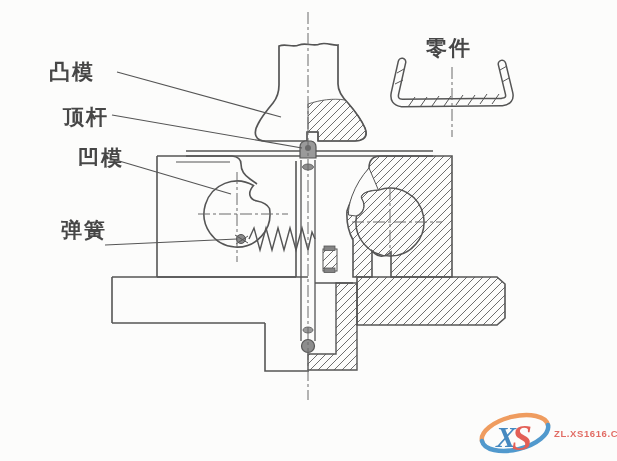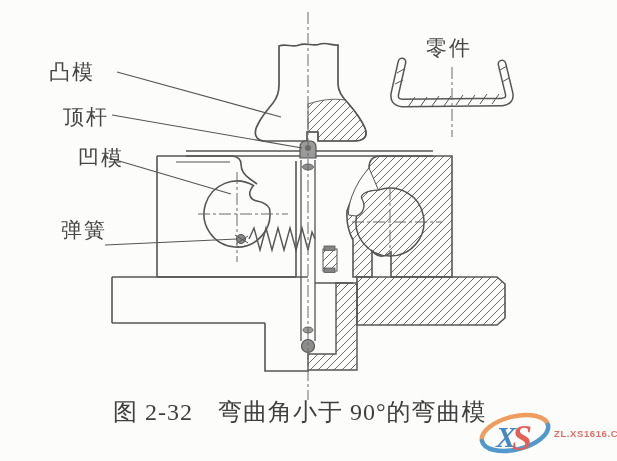--- a/index.html
+++ b/index.html
@@ -3,21 +3,21 @@
 <meta charset="utf-8">
 <style>
   html,body{margin:0;padding:0;background:#ffffff;}
   .stage{
     position:relative;width:617px;height:461px;background:#fcfcfb;
     font-family:"Liberation Serif","DejaVu Serif",serif;overflow:hidden;
   }
   .drawing-svg{position:absolute;left:0;top:0;}
   .lbl{
     position:absolute;color:#464646;font-size:21px;letter-spacing:2px;
-    white-space:nowrap;line-height:1;
+    white-space:nowrap;line-height:1;font-weight:bold;
   }
   .lbl-punch{left:49px;top:62px;}
   .lbl-ejector{left:63px;top:107px;}
   .lbl-die{left:78px;top:148px;}
   .lbl-spring{left:61px;top:220px;}
   .lbl-part{left:426px;top:38px;}
   .caption{
     position:absolute;left:113px;top:399px;font-size:24px;color:#3f3f3f;
     letter-spacing:1px;white-space:nowrap;line-height:1.1;
   }
@@ -145,21 +145,20 @@
       <path d="M105,245 L237,239"></path>
     </g>
   </svg>
 
   <span class="lbl lbl-punch">凸模</span>
   <span class="lbl lbl-ejector">顶杆</span>
   <span class="lbl lbl-die">凹模</span>
   <span class="lbl lbl-spring">弹簧</span>
   <span class="lbl lbl-part">零件</span>
 
-  <div class="caption">图 2-32　弯曲角小于 90°的弯曲模</div>
 
   <div class="wm">
     <svg class="wm-logo" width="72" height="50" viewBox="0 0 72 50">
       <path d="M3,33 A33,16 -14 0 1 69,17" fill="none" stroke="#ee8f4a" stroke-width="4.5" stroke-linecap="round"></path>
       <path d="M3,33 A33,16 -14 0 0 69,17" fill="none" stroke="#3a8cc7" stroke-width="4.5" stroke-linecap="round"></path>
       <text x="17" y="39" font-size="30" font-style="italic" font-weight="bold" font-family="Liberation Serif, serif" fill="#2e7ab8">X</text>
       <text x="33" y="42" font-size="36" font-style="italic" font-weight="bold" font-family="Liberation Serif, serif" fill="#e04a40">S</text>
     </svg>
     <div class="wm-col">
       <div class="wm-url">ZL.XS1616.COM</div>

